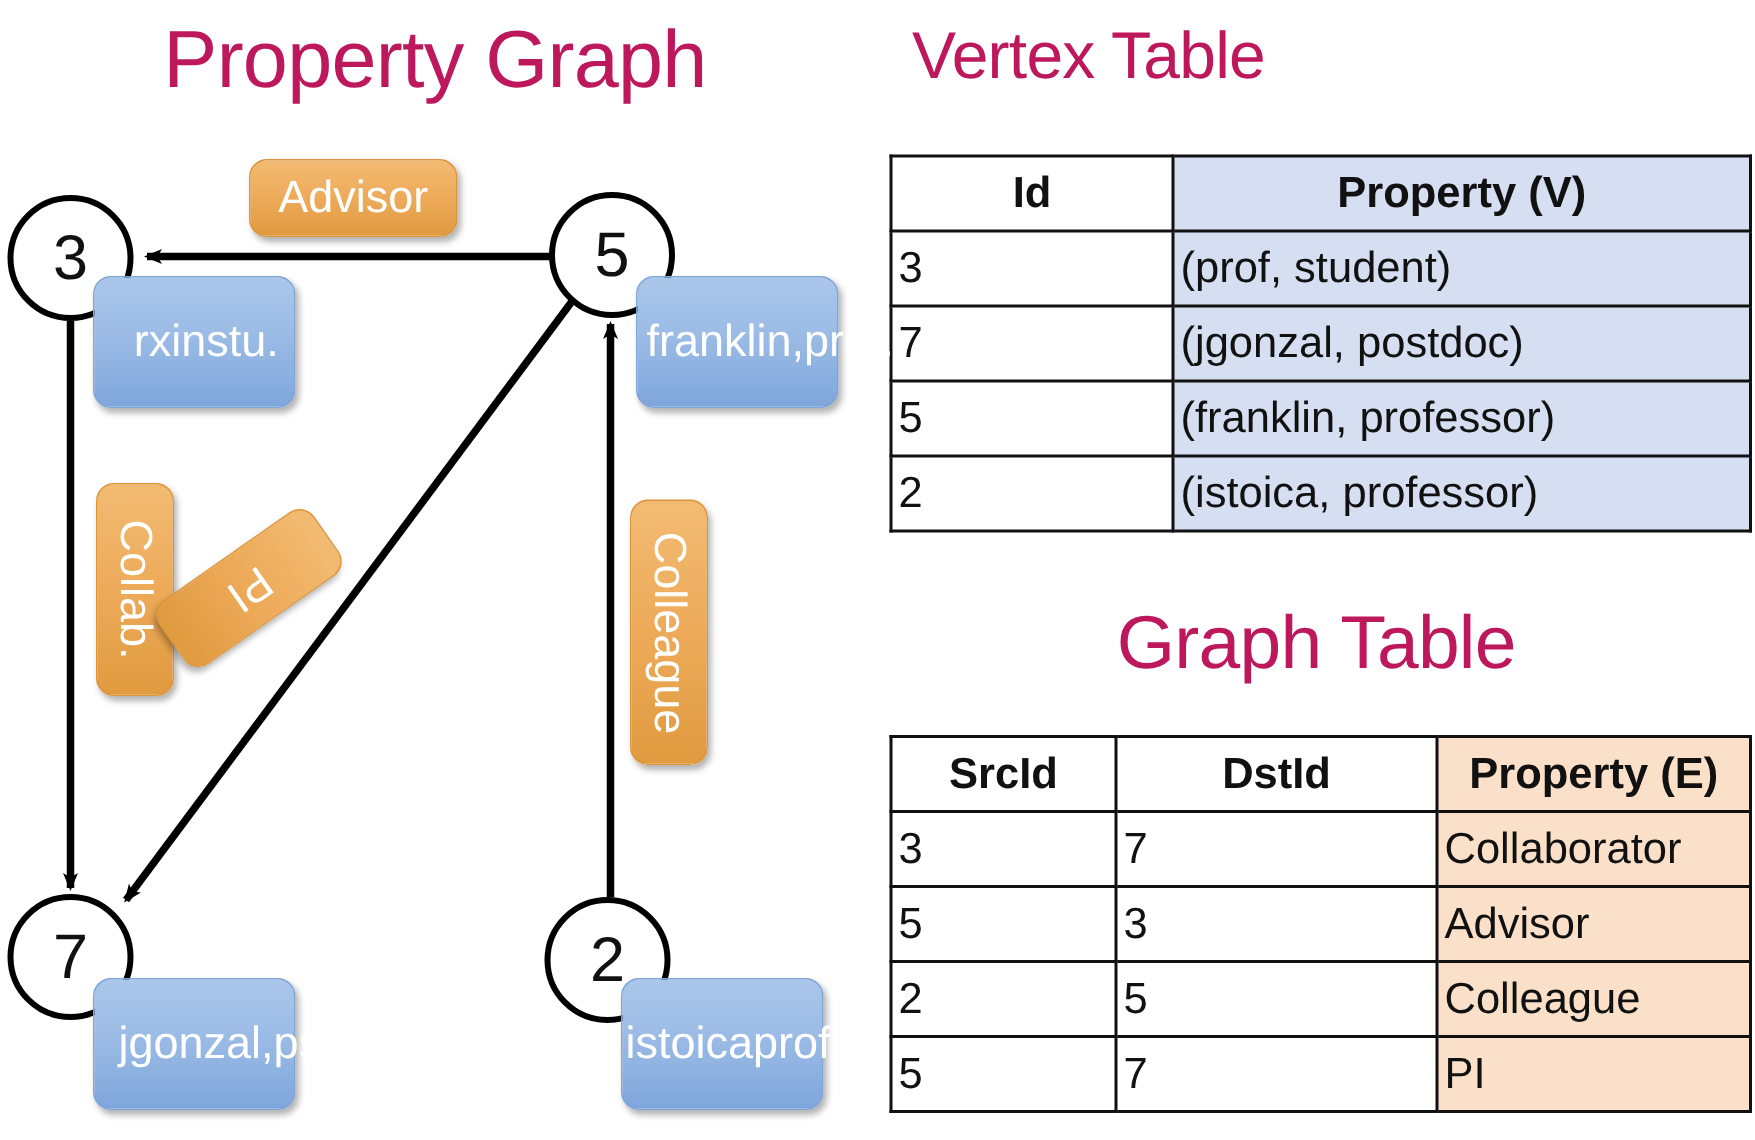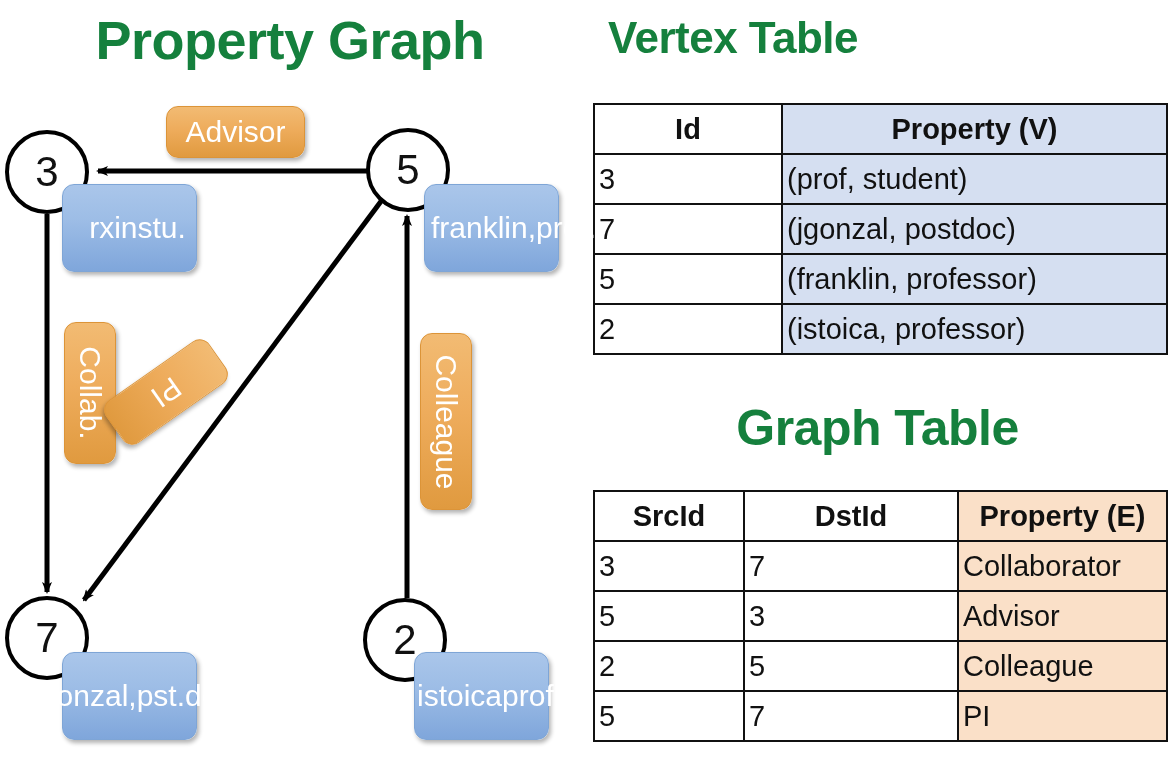--- a/index.html
+++ b/index.html
@@ -13,22 +13,22 @@
     position: relative;
     overflow: hidden;
     font-family: "Liberation Sans", sans-serif;
     color: #000000;
   }
 
   
   .section-title {
     position: absolute;
     font-family: "Liberation Sans", sans-serif;
-    font-weight: 700;
-    color: #15803d;
+    font-weight: 400;
+    color: #be185d;
     letter-spacing: -0.5px;
     white-space: nowrap;
   }
   #title-property-graph {
     left: 0px;
     top: 8px;
     width: 580px;
     text-align: center;
     font-size: 54px;
     line-height: 64px;
@@ -208,21 +208,21 @@
   </div>
 
   <div class="badge badge-blue badge-lines" style="left:62px; top:104px; width:135px; height:88px;">
     <span>rxin</span>
     <span>stu.</span>
   </div>
   <div class="badge badge-blue badge-lines" style="left:424px; top:104px; width:135px; height:88px;padding-left:44px;">
     <span>franklin,</span>
     <span>prof.</span>
   </div>
-  <div class="badge badge-blue badge-lines" style="left:62px; top:572px; width:135px; height:88px;">
+  <div class="badge badge-blue badge-lines" style="left:62px; top:572px; width:135px; height:88px;justify-content:space-between;">
     <span>jgonzal,</span>
     <span>pst.doc.</span>
   </div>
   <div class="badge badge-blue badge-lines" style="left:414px; top:572px; width:135px; height:88px;">
     <span>istoica</span>
     <span>prof.</span>
   </div>
 
   <div class="badge badge-orange badge-center" style="left:166px; top:26px; width:139px; height:52px;">
     <span>Advisor</span>

